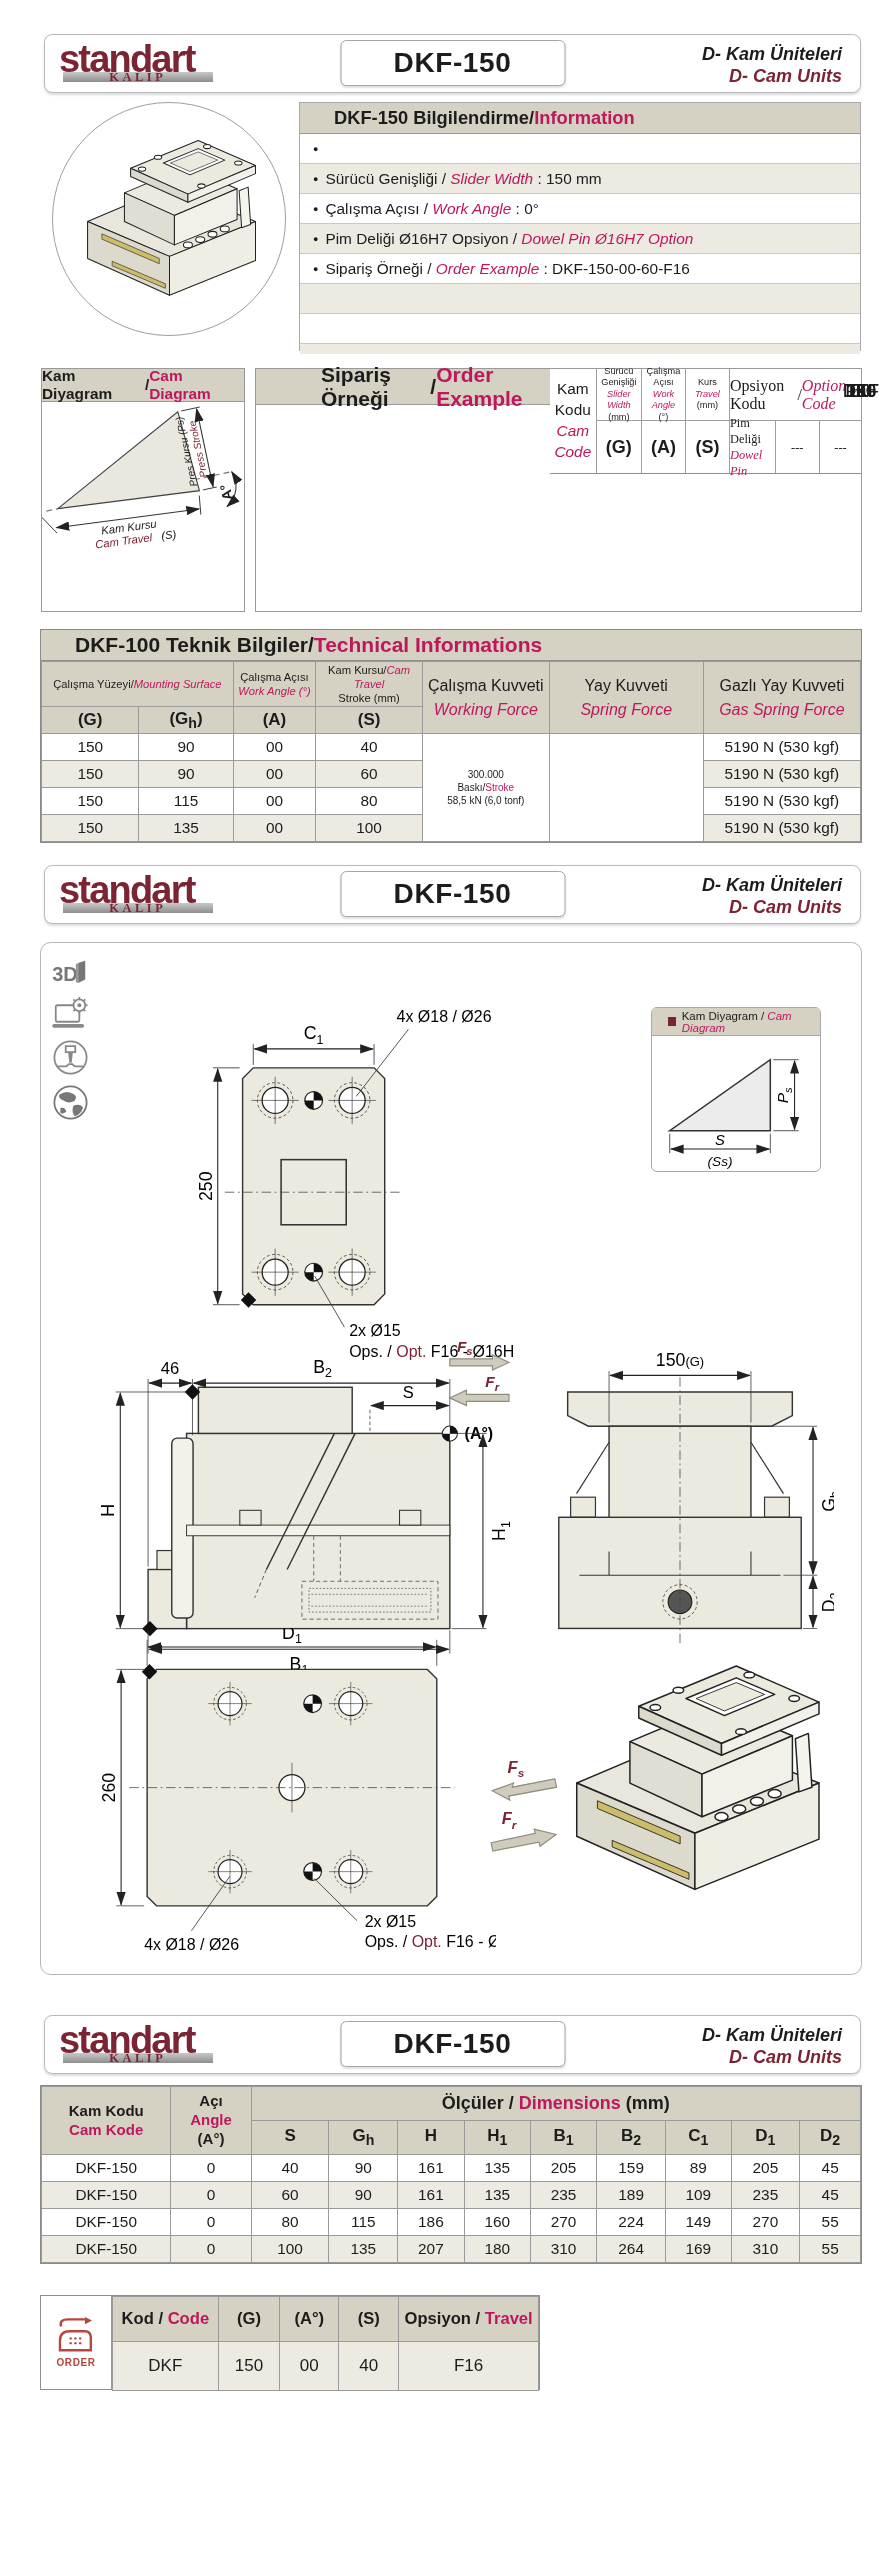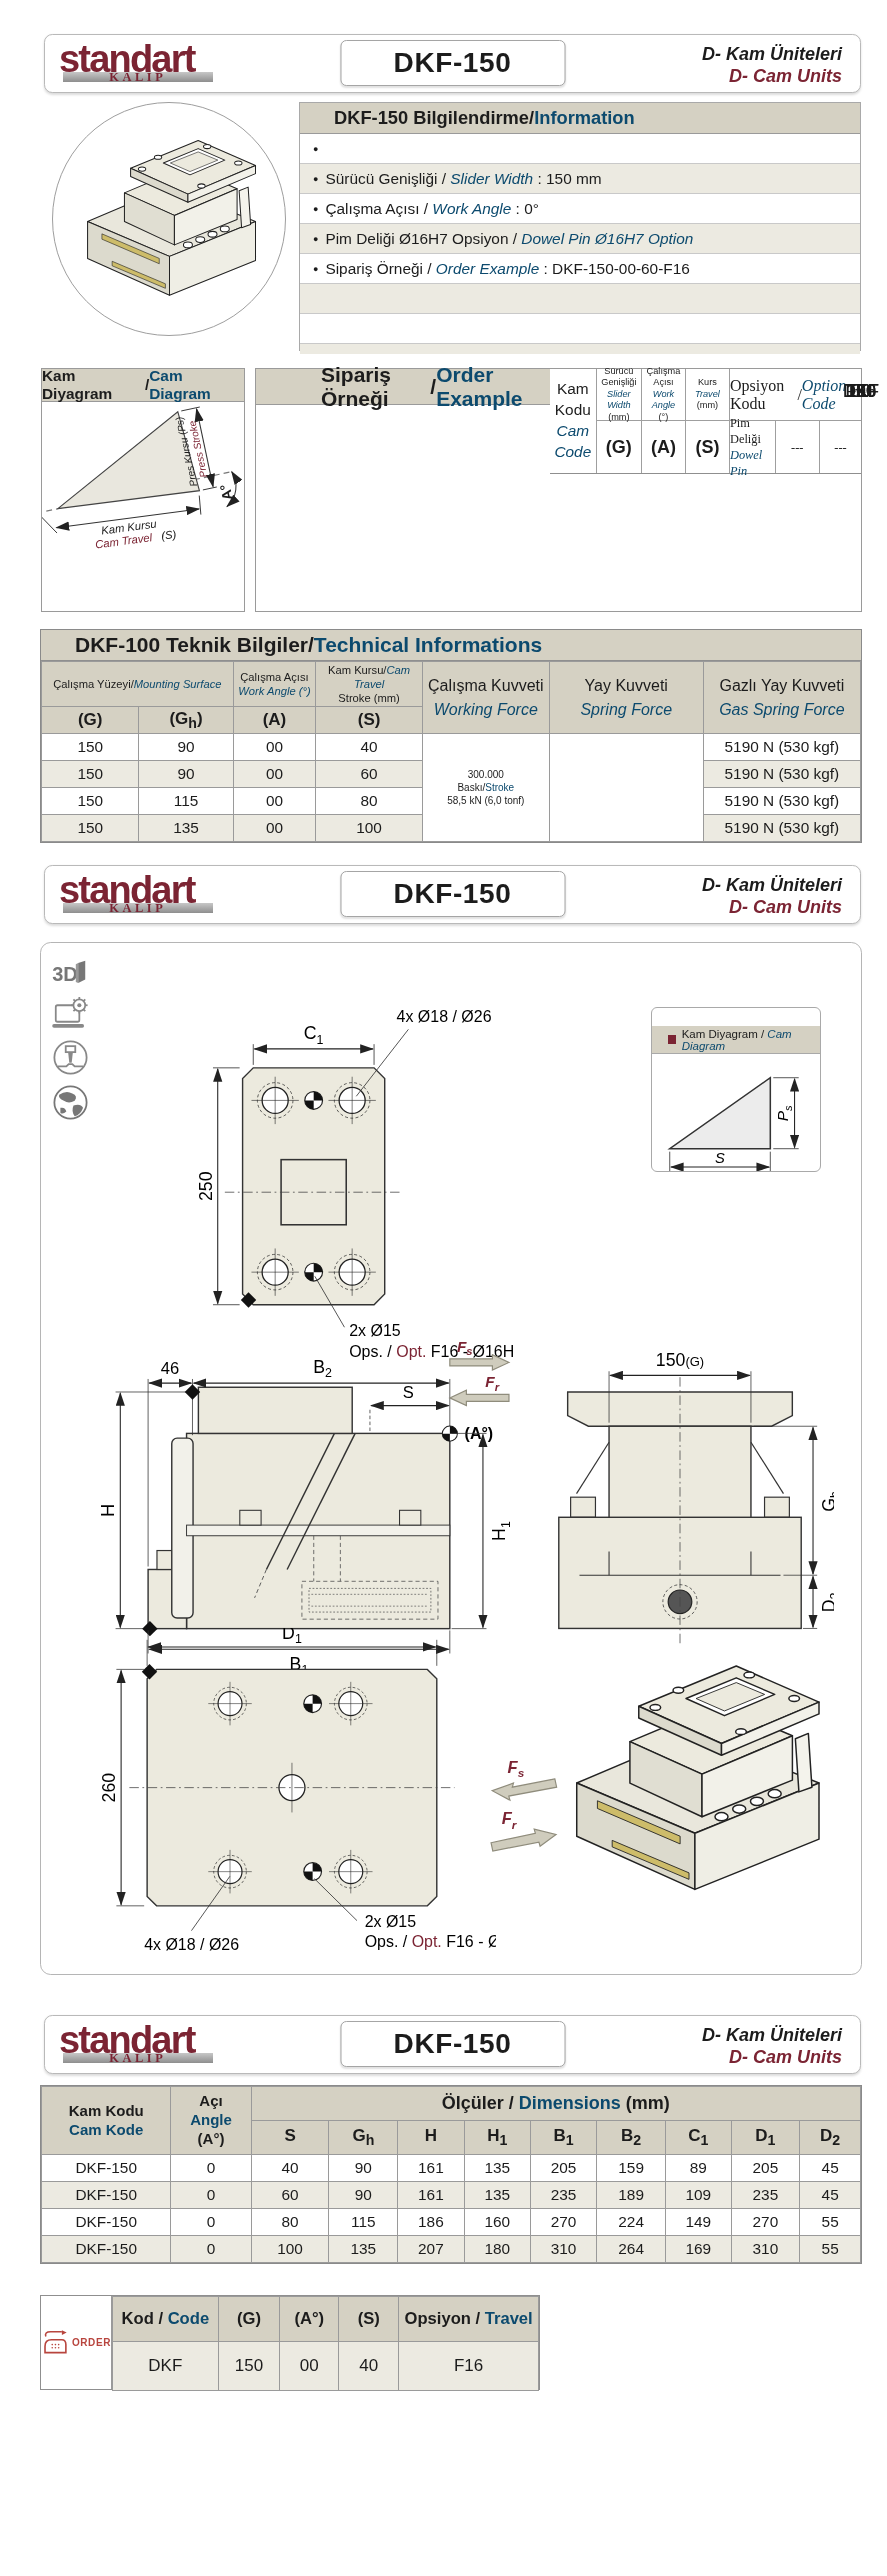--- a/index.html
+++ b/index.html
@@ -1,21 +1,21 @@
 <!DOCTYPE html>
 <html style="font-size:9.5px"><head>
 <meta charset="utf-8">
 <style>
   html,body{margin:0;padding:0;background:#fff;}
   *{box-sizing:border-box;}
   #canvas{position:relative;width:888px;height:2576px;background:#fff;
     font-family:"Liberation Sans",sans-serif;color:#1c1c1c;overflow:hidden;}
   .abs{position:absolute;}
   .blk{color:#1c1c1c;font-style:normal;}
-  .red{color:#0c4a6e;}
+  .red{color:#be185d;}
 
   
   .pg-header{position:absolute;left:44px;width:817px;height:59px;background:#fff;
     border:1.2px solid #b9b9b9;border-radius:8.3px;box-shadow:0 1.8px 2.4px rgba(0,0,0,.14);}
   .logo{position:absolute;left:14px;top:6px;width:178px;height:46px;}
   .logo-word{font-size:38px;font-weight:bold;color:#7b2433;letter-spacing:-1.8px;line-height:.95;}
   .logo-bar{position:absolute;left:3.6px;right:24px;bottom:4.7px;height:10px;
     background:linear-gradient(#c7c7c7,#8e8e8e);display:flex;align-items:center;justify-content:center;}
   .logo-sub{font-family:"Liberation Serif",serif;font-weight:bold;color:#7b2433;
     font-size:12.4px;letter-spacing:3.6px;line-height:1;}
@@ -87,36 +87,36 @@
   .tk-table tbody tr:nth-child(even) td{background:#eceae1;}
   .tk-table tbody td.mrg{background:#fff !important;font-size:10px;line-height:1.3;}
 
   
   .draw-area{left:40px;top:942px;width:822px;height:1033px;border:1.2px solid #b5b5b5;
     border-radius:10.7px;background:#fff;}
   .icon-col{position:absolute;left:10.7px;top:13px;display:flex;flex-direction:column;gap:8.3px;}
   .legend{position:absolute;left:610px;top:64px;width:170px;height:165px;border:0.9px solid #a9a9a9;
     border-radius:6px;overflow:hidden;background:#fff;}
   .legend-title{height:28px;background:#d5d1c3;border-bottom:0.6px solid #a9a9a9;display:flex;
-    align-items:center;padding-left:16px;font-size:11.5px;font-style:italic;gap:5.3px;margin-top:18px;}
+    align-items:center;padding-left:16px;font-size:11.5px;font-style:italic;gap:5.3px;}
   .sq{width:9.5px;height:9.5px;background:#7b2433;display:inline-block;}
 
   
   .dims-wrap{left:40px;top:2085px;width:822px;border:1.2px solid #8a8a8a;}
   .dims-table th,.dims-table td{border:0.6px solid #9a9a9a;text-align:center;vertical-align:middle;}
   .dims-table thead th{background:#d5d1c3;}
   .dims-h1 th{height:34px;font-size:18px;font-weight:bold;}
   .dims-hc{font-size:15px !important;line-height:1.25;}
   .dims-h2 th{height:34px;font-size:17px;font-weight:bold;}
   .dims-table tbody td{height:27px;font-size:15.4px;background:#fff;}
   .dims-table tbody tr:nth-child(even) td{background:#eceae1;}
 
   
   .of{left:40px;top:2295px;width:500px;height:95px;border:1.2px solid #8f8f8f;display:flex;background:#fff;}
-  .of-icon{width:71px;border-right:0.6px solid #9a9a9a;display:flex;flex-direction:row;
+  .of-icon{width:71px;border-right:0.6px solid #9a9a9a;display:flex;flex-direction:column;
     align-items:center;justify-content:center;gap:1.2px;}
   .of-order{color:#b8453e;font-weight:bold;font-size:10px;letter-spacing:0.6px;}
   .of-table{flex:1;}
   .of-table th,.of-table td{border:0.6px solid #9a9a9a;text-align:center;margin-top:40px;}
   .of-table th{background:#d5d1c3;height:45px;font-size:16.6px;font-weight:bold;}
   .of-table td{height:49px;font-size:17px;background:#eceae1;}
 
   svg text{font-family:"Liberation Sans",sans-serif;}
 </style>
 </head>

